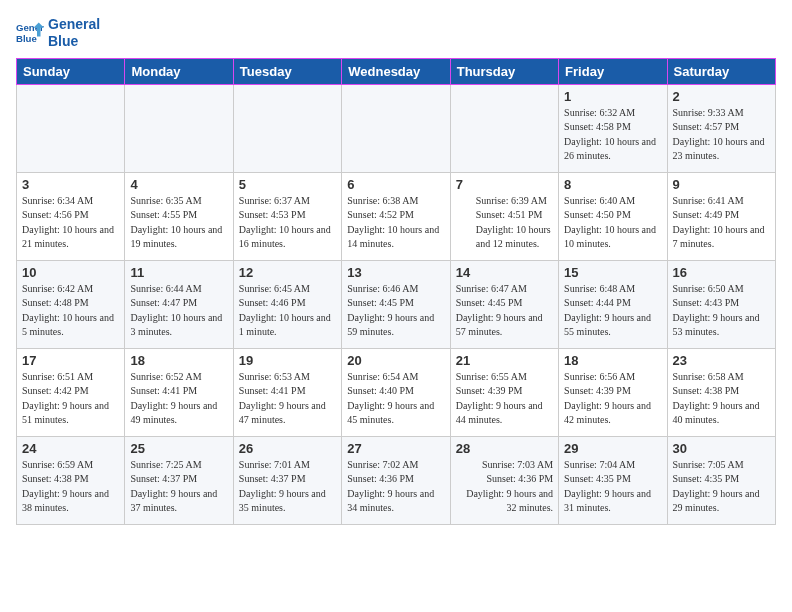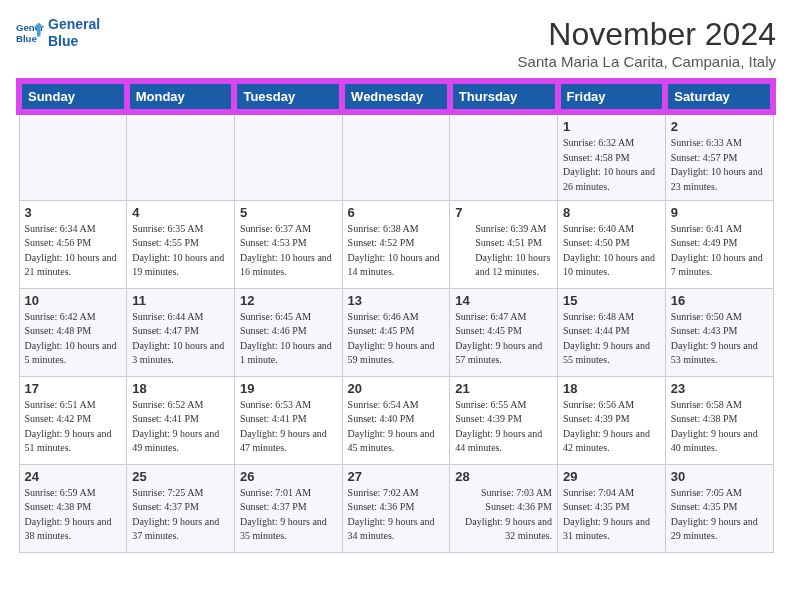--- a/index.html
+++ b/index.html
@@ -51,21 +51,21 @@
       border-collapse: collapse;
       table-layout: fixed;
     }
     .calendar-table thead th {
       background: #1a5ca8;
       color: #fff;
       text-align: left;
       padding: 5px 6px;
       font-size: 13px;
       font-weight: bold;
-      border: 6px solid #d946ef;
+      border: 1px solid #d946ef;
     }
     .calendar-table tbody td {
       vertical-align: top;
       border: 1px solid #ccc;
       padding: 4px 5px;
       font-size: 10.5px;
       color: #333;
       min-height: 80px;
       height: 88px;
     }
@@ -101,24 +101,20 @@
       <text x="0" y="26" font-size="11" font-weight="bold" fill="#1a5ca8">Blue</text>
       <polygon points="26,4 32,10 28,10 28,20 24,20 24,10 20,10" fill="#4aa0d5"></polygon>
     </svg>
     <div>
       <div class="logo-text">
         <span>General</span><br>
         <span>Blue</span>
       </div>
     </div>
   </div>
-  <div class="title-area">
-    <div class="month-title">November 2024</div>
-    <div class="location-title">Santa Maria La Carita, Campania, Italy</div>
-  </div>
 </div>
 
 <table class="calendar-table">
   <thead>
     <tr>
     <th>Sunday</th>
         <th>Monday</th>
         <th>Tuesday</th>
         <th>Wednesday</th>
         <th>Thursday</th>
@@ -134,21 +130,21 @@
         <td class="empty-cell"></td>
         <td class="empty-cell"></td>
         <td>
           <span class="day-num">1</span>
           <div class="day-info" style="white-space: pre-line;">Sunrise: 6:32 AM
 Sunset: 4:58 PM
 Daylight: 10 hours and 26 minutes.</div>
         </td>
         <td>
           <span class="day-num">2</span>
-          <div class="day-info" style="white-space: pre-line;">Sunrise: 6:33 AM
+          <div class="day-info" style="white-space: pre-line;">Sunrise: 9:33 AM
 Sunset: 4:57 PM
 Daylight: 10 hours and 23 minutes.</div>
         </td>
       </tr>
       <tr>
         <td>
           <span class="day-num">3</span>
           <div class="day-info" style="white-space: pre-line;">Sunrise: 6:34 AM
 Sunset: 4:56 PM
 Daylight: 10 hours and 21 minutes.</div>

